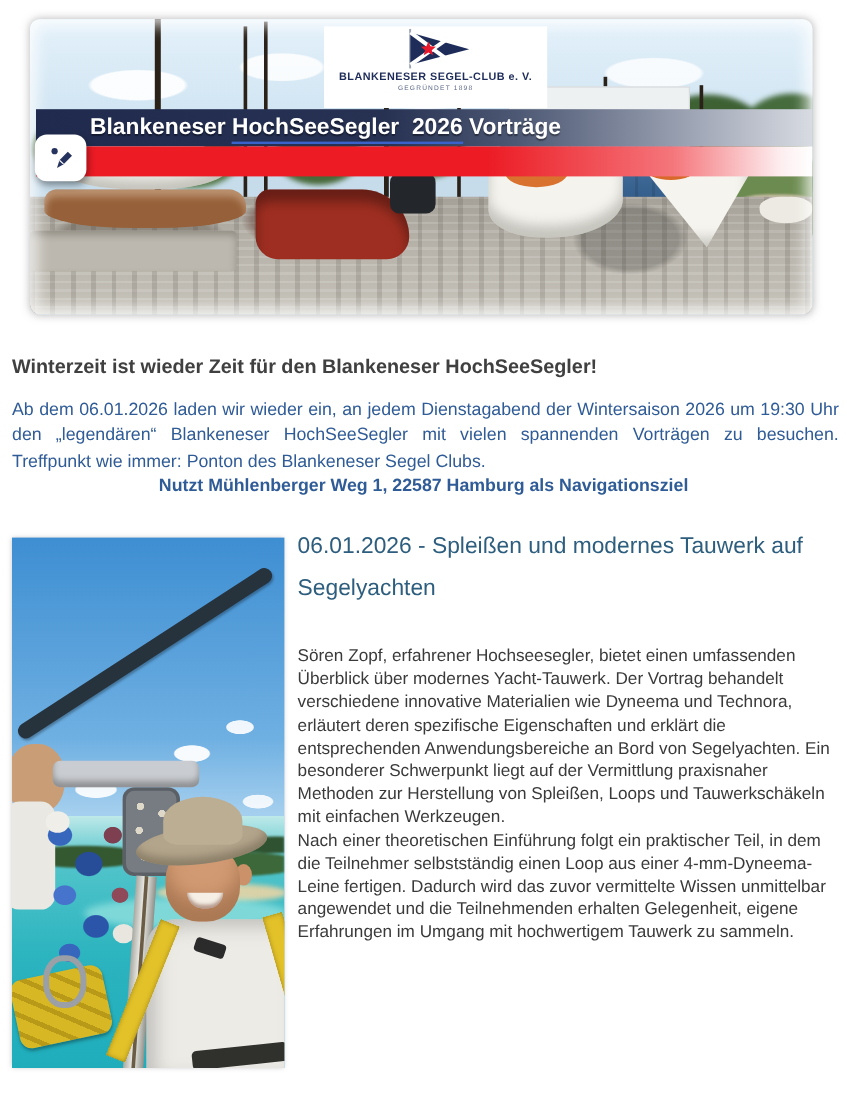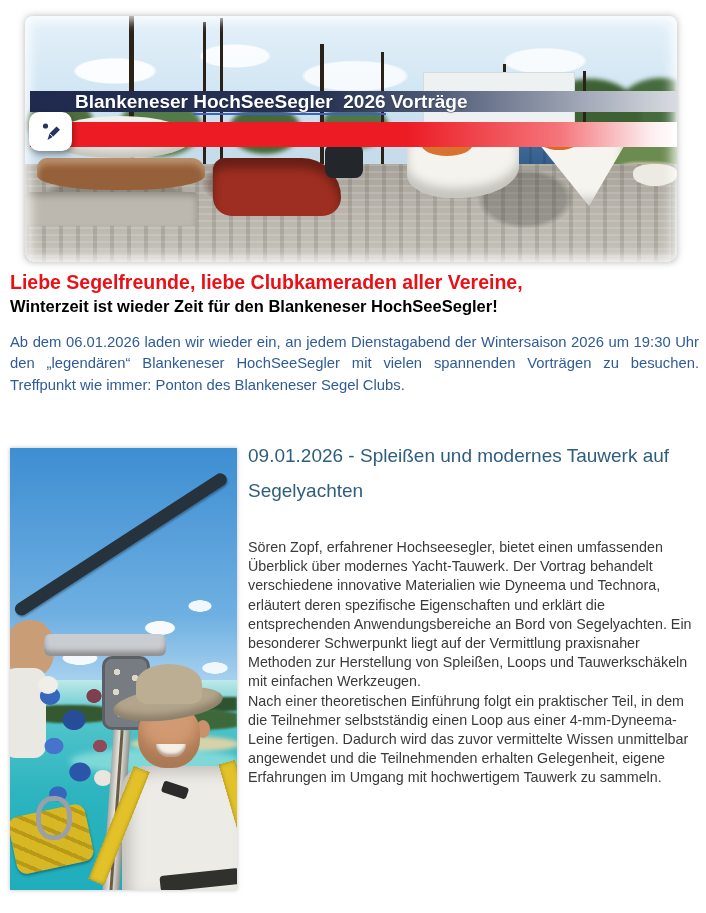--- a/index.html
+++ b/index.html
@@ -71,34 +71,34 @@
       radial-gradient(80px 50px at 500px 35px,rgba(40,40,38,.25) 50%,transparent 60%);}
 
   
   .logo-box{position:absolute;left:245px;top:6px;width:186px;height:68px;background:#ffffff;
     display:flex;flex-direction:column;align-items:center;justify-content:flex-start;z-index:5;}
   .burgee{margin-top:2px;}
   .club-name{font-size:9px;font-weight:bold;color:#1e2c5a;letter-spacing:.4px;white-space:nowrap;margin-top:1px;}
   .founded{font-size:5.5px;color:#5a6788;letter-spacing:1px;margin-top:2px;}
 
   
-  .banner{position:absolute;left:30px;top:91px;width:647px;height:21px;z-index:6;
+  .banner{position:absolute;left:30px;top:91px;width:647px;height:31px;z-index:6;
     background:linear-gradient(90deg,#1f2a4e 0%,#273253 45%,#4d5874 62%,#8d95a7 80%,#d8dbe2 100%);
     display:flex;align-items:center;}
   .banner-text{color:#ffffff;font-weight:bold;font-size:19px;padding-left:45px;white-space:pre;
     text-shadow:0 1px 1px rgba(0,0,0,.4);}
   .banner-underline{border-bottom:2px solid #3a62c9;padding-bottom:1px;}
   .red-stripe{position:absolute;left:30px;top:122px;width:647px;height:25px;z-index:6;
     background:linear-gradient(90deg,#ec1b24 0%,#ec1b24 58%,#f4767b 82%,#fdeef0 96%,#ffffff 100%);}
   .pen-badge{position:absolute;left:29px;top:112px;width:43px;height:39px;background:#ffffff;border-radius:10px;
     z-index:7;box-shadow:1px 3px 6px rgba(0,0,0,.4);display:flex;align-items:center;justify-content:center;}
 
   
   .salutation{position:absolute;left:10px;top:271px;font-size:19.5px;font-weight:bold;color:#eb1016;}
-  .subtitle{position:absolute;left:10px;top:297px;font-size:16.5px;font-weight:bold;color:#000000;text-align:center;}
+  .subtitle{position:absolute;left:10px;top:297px;font-size:16.5px;font-weight:bold;color:#404040;text-align:center;}
   .intro{position:absolute;left:10px;top:332px;width:689px;font-size:14.8px;line-height:21.4px;
     color:#2f5b96;text-align:justify;}
   .intro b{font-weight:normal;}
   .nav-line{position:absolute;left:0;top:397px;width:706px;text-align:center;font-size:14.8px;
     font-weight:bold;color:#2f5b96;}
 
   
   .article-title{position:absolute;left:248px;top:438px;width:452px;font-size:19px;line-height:35px;
     font-weight:500;color:#2e5e7e;}
   .article-body{position:absolute;left:248px;top:538px;width:452px;font-size:14.3px;line-height:19.2px;
@@ -202,37 +202,48 @@
       <div class="wood-boat"></div>
       <div class="red-rib"></div>
       <div class="rib-engine"></div>
       <div class="hull-a"></div>
       <div class="hull-a-cover"></div>
       <div class="hull-b"></div>
       <div class="hull-b-cover"></div>
       <div class="small-boat"></div>
     </div>
 
+    <div class="logo-box">
+      <svg class="burgee" width="62" height="34" viewBox="0 0 62 34">
+        <rect x="9" y="0" width="1.6" height="33" fill="#9aa3b5"></rect>
+        <polygon points="10,3 59,17 10,30" fill="#1e2c5a"></polygon>
+        <line x1="10" y1="3" x2="40" y2="25" stroke="#ffffff" stroke-width="3.4"></line>
+        <line x1="10" y1="30" x2="40" y2="9" stroke="#ffffff" stroke-width="3.4"></line>
+        <polygon points="25,10.5 26.7,14.6 31.2,14.9 27.8,17.8 28.9,22.1 25,19.7 21.1,22.1 22.2,17.8 18.8,14.9 23.3,14.6" fill="#e8192c"></polygon>
+      </svg>
+      <div class="club-name">BLANKENESER SEGEL-CLUB e. V.</div>
+      <div class="founded">GEGRÜNDET 1898</div>
+    </div>
   </div>
 
   <div class="banner">
     <div class="banner-text"><span>Blankeneser </span><span class="banner-underline">HochSeeSegler  2026</span><span> Vorträge</span></div>
   </div>
   <div class="red-stripe"></div>
   <div class="pen-badge">
     <svg width="26" height="26" viewBox="0 0 26 26">
       <circle cx="7.5" cy="7" r="2.6" fill="#25335e"></circle>
       <path d="M9.5 21 L11.5 14.5 L18.5 7.5 L22 10.8 L15 17.8 Z" fill="#25335e"></path>
       <line x1="11.5" y1="14.5" x2="15" y2="17.8" stroke="#ffffff" stroke-width="1"></line>
     </svg>
   </div>
 
-  <div class="salutation">Liebe Segelfreunde, liebe Clubkameraden aller Vereine,</div>
   <div class="subtitle">Winterzeit ist wieder Zeit für den Blankeneser HochSeeSegler!</div>
   <div class="intro"><span>Ab dem 06.01.2026 laden wir wieder ein, an jedem Dienstagabend der Wintersaison 2026 um 19:30 Uhr den „legendären“ Blankeneser HochSeeSegler mit vielen spannenden Vorträgen zu besuchen. Treffpunkt wie immer: </span><b>Ponton des Blankeneser Segel Clubs.</b></div>
+  <div class="nav-line">Nutzt Mühlenberger Weg 1, 22587 Hamburg als Navigationsziel</div>
 
   <div class="selfie">
     <div class="s-cloud"></div>
     <div class="s-sea"></div>
     <div class="s-island"></div>
     <div class="s-sand"></div>
     <div class="s-shallow"></div>
     <div class="s-pole"></div>
     <div class="s-hand"></div>
     <div class="s-sleeve"></div>
@@ -249,19 +260,19 @@
     <div class="s-harness2"></div>
     <div class="s-buckle"></div>
     <div class="s-belt"></div>
     <div class="s-ear"></div>
     <div class="s-face"></div>
     <div class="s-smile"></div>
     <div class="s-hatbrim"></div>
     <div class="s-hatdome"></div>
   </div>
 
-  <div class="article-title">09.01.2026 - Spleißen und modernes Tauwerk auf Segelyachten</div>
+  <div class="article-title">06.01.2026 - Spleißen und modernes Tauwerk auf Segelyachten</div>
   <div class="article-body">
     <p>Sören Zopf, erfahrener Hochseesegler, bietet einen umfassenden Überblick über modernes Yacht-Tauwerk. Der Vortrag behandelt verschiedene innovative Materialien wie Dyneema und Technora, erläutert deren spezifische Eigenschaften und erklärt die entsprechenden Anwendungsbereiche an Bord von Segelyachten. Ein besonderer Schwerpunkt liegt auf der Vermittlung praxisnaher Methoden zur Herstellung von Spleißen, Loops und Tauwerkschäkeln mit einfachen Werkzeugen.</p>
     <p>Nach einer theoretischen Einführung folgt ein praktischer Teil, in dem die Teilnehmer selbstständig einen Loop aus einer 4-mm-Dyneema-Leine fertigen. Dadurch wird das zuvor vermittelte Wissen unmittelbar angewendet und die Teilnehmenden erhalten Gelegenheit, eigene Erfahrungen im Umgang mit hochwertigem Tauwerk zu sammeln.</p>
   </div>
 
 </div>
 
 </body></html>

